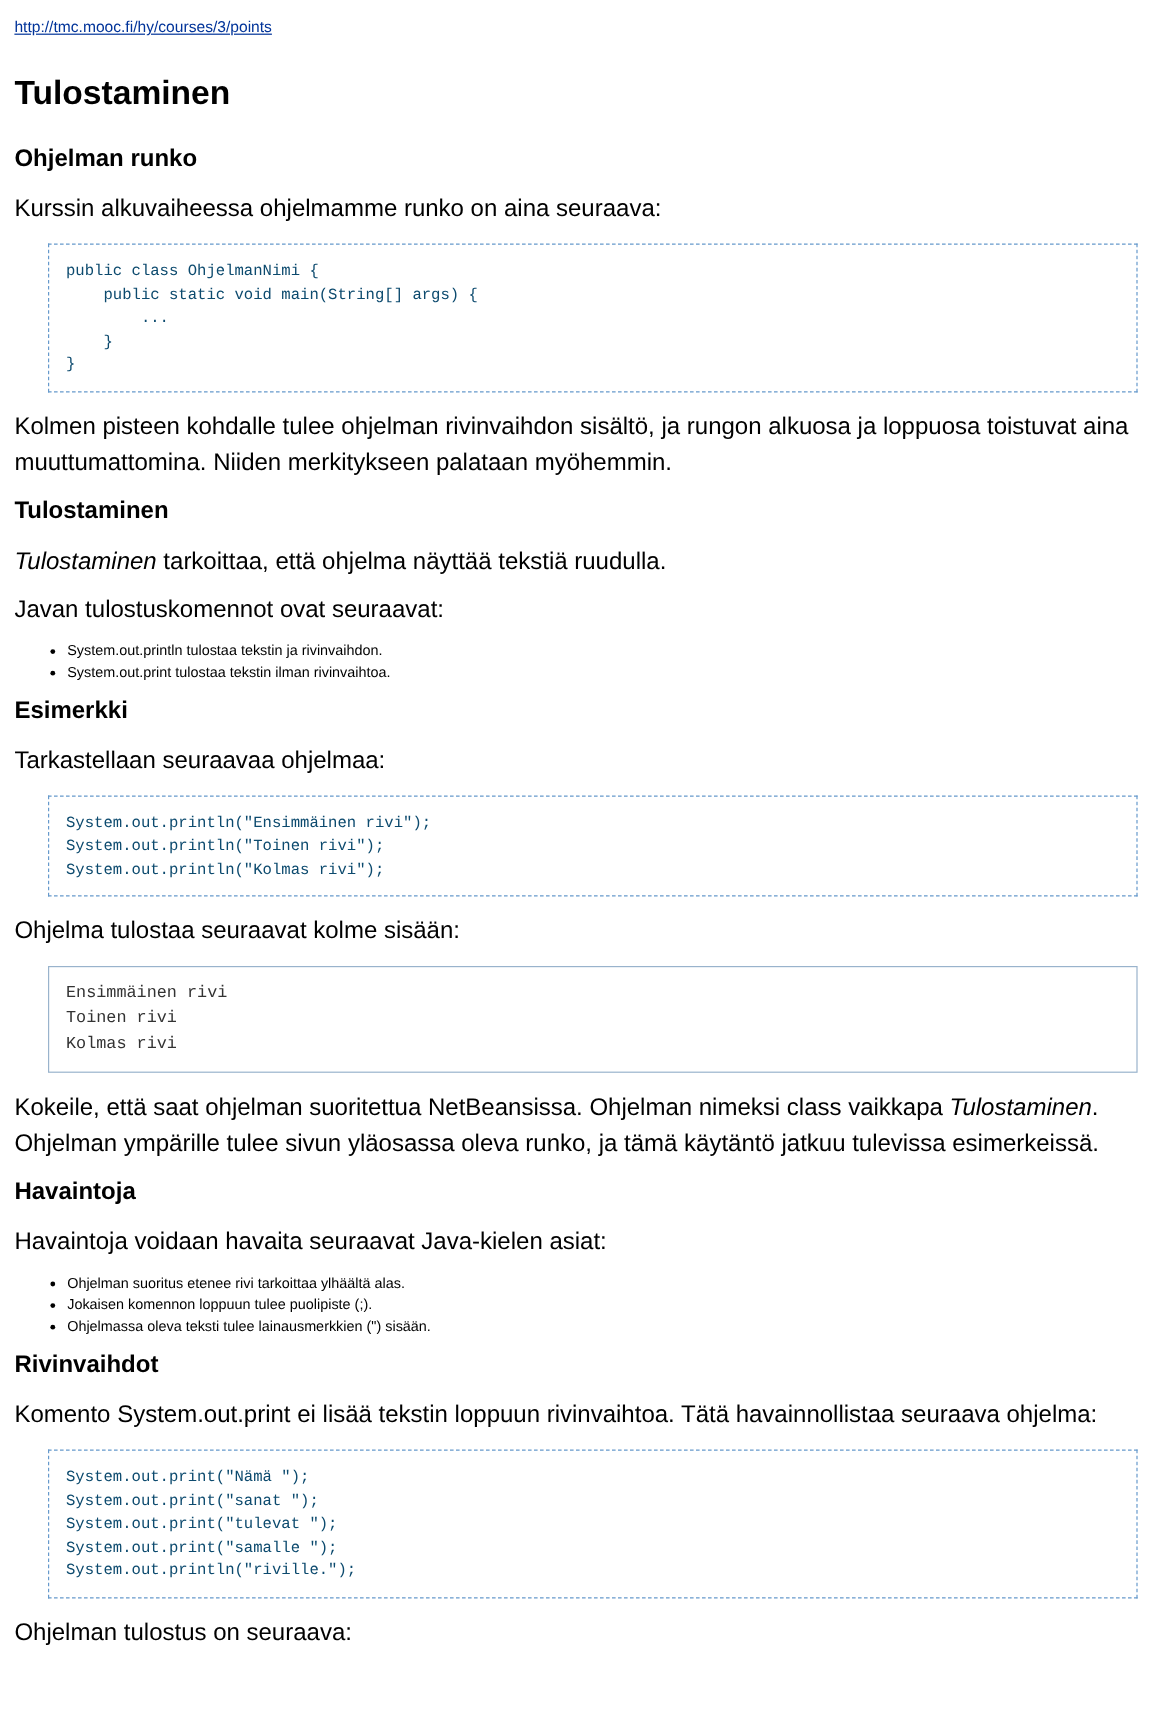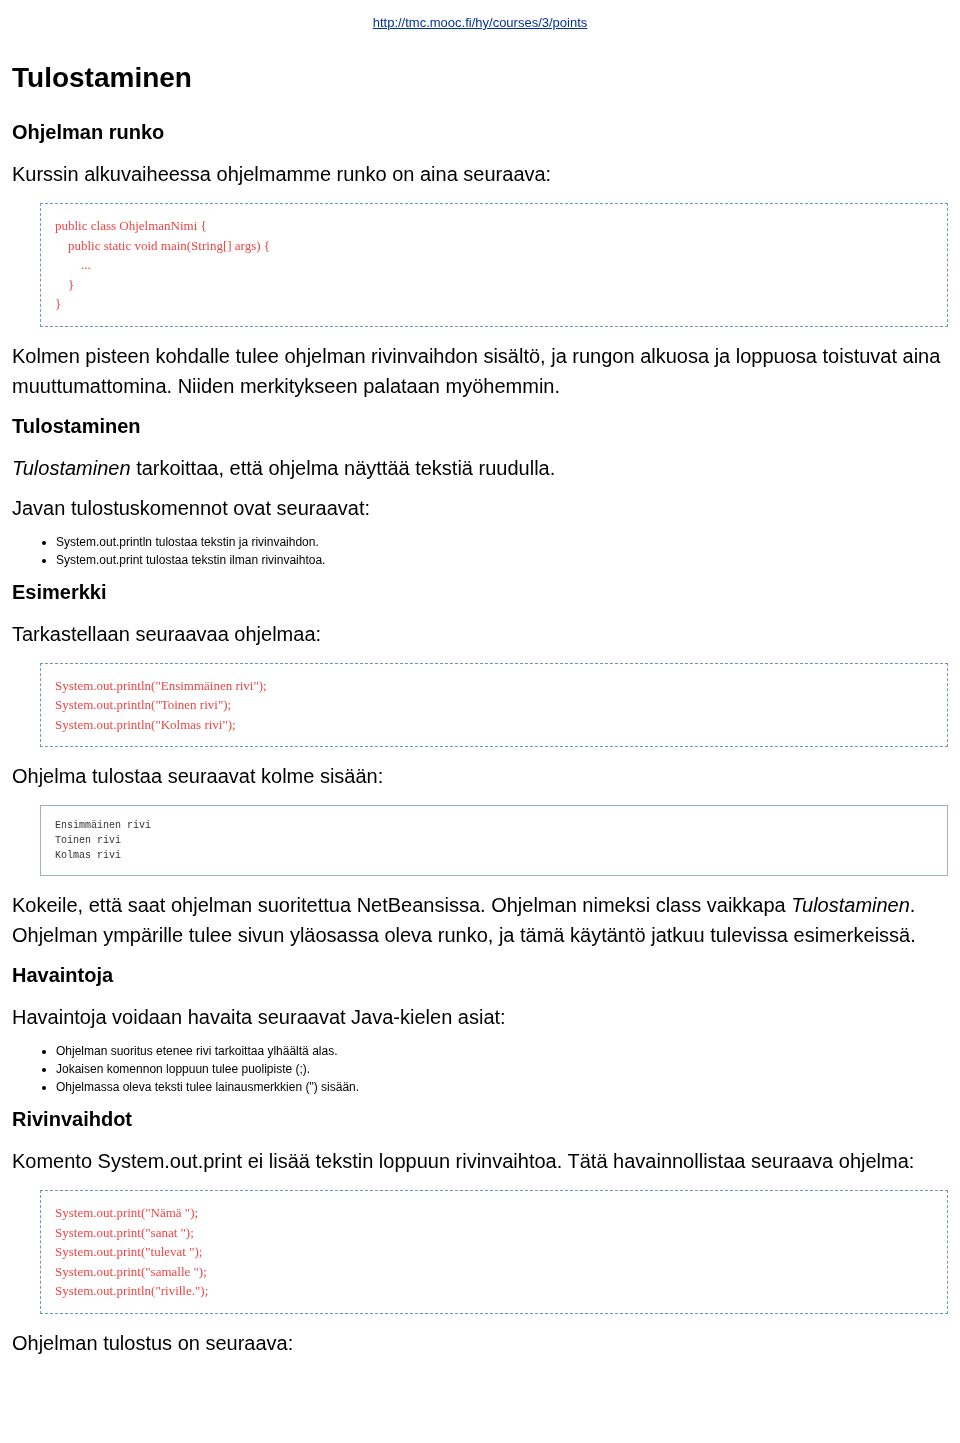--- a/index.html
+++ b/index.html
@@ -30,46 +30,45 @@
       font-size: 20px;
     }
     .italic {
       font-style: italic;
     }
     .code-dashed {
       border: 1px dashed #6699cc;
       background: #fff;
       padding: 12px 14px;
       margin: 14px 0 14px 28px;
-      font-family: Liberation Serif, serif;
+      font-family: Liberation Mono, monospace;
       font-size: 13px;
       white-space: pre;
-      color: #ef4444;
+      color: #0c4a6e;
     }
     .code-solid {
       border: 1px solid #99b3cc;
       background: #fff;
       padding: 12px 14px;
       margin: 14px 0 14px 28px;
       font-family: "Courier New", Courier, monospace;
-      font-size: 10px;
+      font-size: 14px;
       white-space: pre;
       color: #333;
     }
     ul {
       margin: 8px 0;
       padding-left: 44px;
     }
     li {
       font-size: 12px;
       line-height: 1.5;
     }
     .url-top {
       margin: 4px 0 10px 0;
-      text-align: center;
     }
   </style>
 </head>
 <body>
 
 <div class="url-top">
   <a href="#">http://tmc.mooc.fi/hy/courses/3/points</a>
 </div>
 
 <h1>Tulostaminen</h1>

